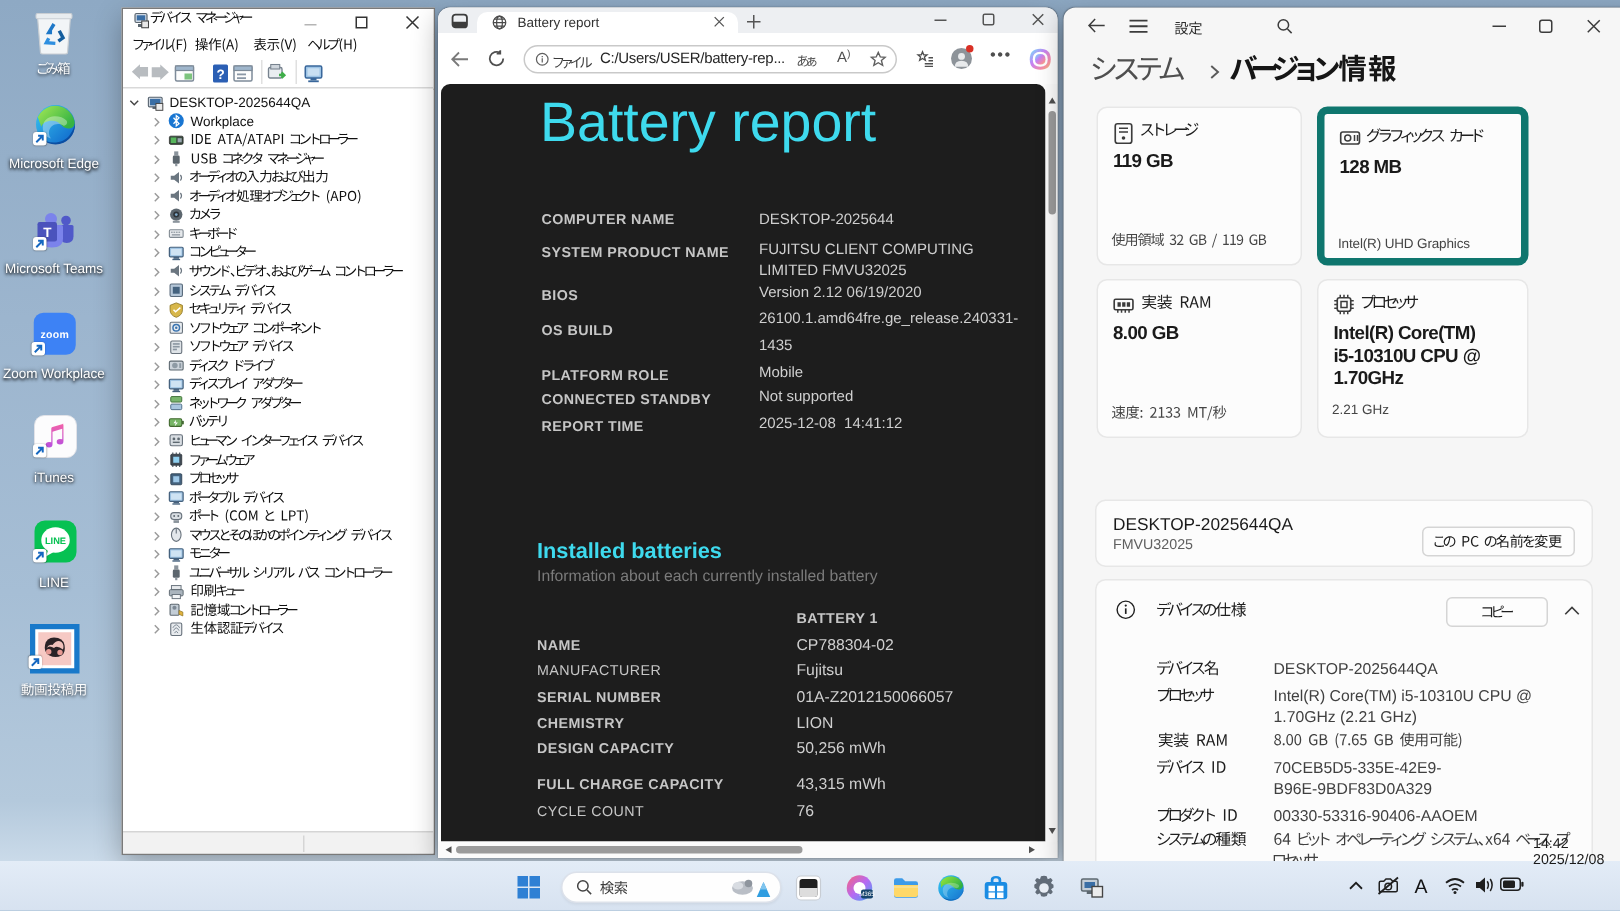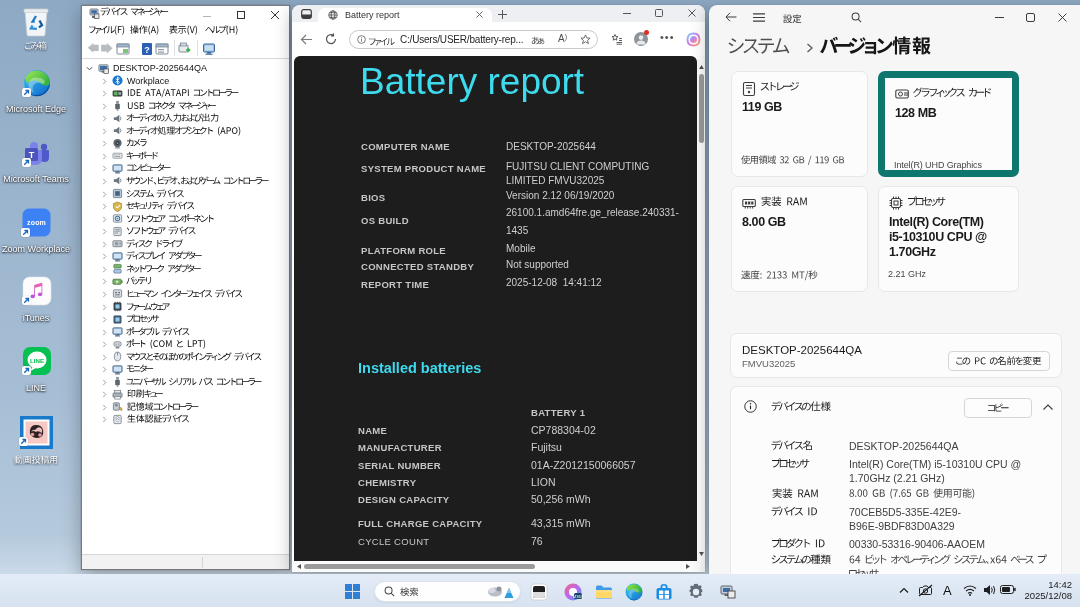--- a/index.html
+++ b/index.html
@@ -980,24 +980,25 @@
       <div class="ab" style="left:67px;top:159px;font-size:9.5px;font-weight:bold;color:#c6c6c6;letter-spacing:.3px;white-space:nowrap">OS BUILD</div>
       <div class="ab" style="left:212px;top:151px;font-size:10px;color:#cfcfcf;white-space:nowrap">26100.1.amd64fre.ge_release.240331-</div>
       <div class="ab" style="left:212px;top:169px;font-size:10px;color:#cfcfcf;white-space:nowrap">1435</div>
       <div class="ab" style="left:67px;top:189px;font-size:9.5px;font-weight:bold;color:#c6c6c6;letter-spacing:.3px;white-space:nowrap">PLATFORM ROLE</div>
       <div class="ab" style="left:212px;top:187px;font-size:10px;color:#cfcfcf;white-space:nowrap">Mobile</div>
       <div class="ab" style="left:67px;top:205px;font-size:9.5px;font-weight:bold;color:#c6c6c6;letter-spacing:.3px;white-space:nowrap">CONNECTED STANDBY</div>
       <div class="ab" style="left:212px;top:203px;font-size:10px;color:#cfcfcf;white-space:nowrap">Not supported</div>
       <div class="ab" style="left:67px;top:223px;font-size:9.5px;font-weight:bold;color:#c6c6c6;letter-spacing:.3px;white-space:nowrap">REPORT TIME</div>
       <div class="ab" style="left:212px;top:221px;font-size:10px;color:#cfcfcf;white-space:nowrap">2025-12-08&nbsp; 14:41:12</div>
       <div class="ab" style="left:64px;top:304px;font-size:14.5px;font-weight:bold;color:#3edaee">Installed batteries</div>
+      <div class="ab" style="left:64px;top:322px;font-size:10.5px;color:#7b7b7b">Information about each currently installed battery</div>
       <div class="ab" style="left:237px;top:351px;font-size:9.5px;font-weight:bold;color:#c6c6c6;letter-spacing:.3px">BATTERY 1</div>
       <div class="ab" style="left:64px;top:369px;font-size:9.5px;font-weight:bold;color:#c6c6c6;letter-spacing:.3px;white-space:nowrap">NAME</div>
       <div class="ab" style="left:237px;top:368px;font-size:10.5px;color:#cfcfcf;white-space:nowrap">CP788304-02</div>
-      <div class="ab" style="left:64px;top:386px;font-size:9.5px;font-weight:bold;color:#c6c6c6;letter-spacing:.3px;white-space:nowrap">MANUFACTURER</div>
+      <div class="ab" style="left:64px;top:386px;font-size:9.5px;font-weight:normal;color:#c6c6c6;letter-spacing:.3px;white-space:nowrap">MANUFACTURER</div>
       <div class="ab" style="left:237px;top:385px;font-size:10.5px;color:#cfcfcf;white-space:nowrap">Fujitsu</div>
       <div class="ab" style="left:64px;top:404px;font-size:9.5px;font-weight:bold;color:#c6c6c6;letter-spacing:.3px;white-space:nowrap">SERIAL NUMBER</div>
       <div class="ab" style="left:237px;top:403px;font-size:10.5px;color:#cfcfcf;white-space:nowrap">01A-Z2012150066057</div>
       <div class="ab" style="left:64px;top:421px;font-size:9.5px;font-weight:bold;color:#c6c6c6;letter-spacing:.3px;white-space:nowrap">CHEMISTRY</div>
       <div class="ab" style="left:237px;top:420px;font-size:10.5px;color:#cfcfcf;white-space:nowrap">LION</div>
       <div class="ab" style="left:64px;top:438px;font-size:9.5px;font-weight:bold;color:#c6c6c6;letter-spacing:.3px;white-space:nowrap">DESIGN CAPACITY</div>
       <div class="ab" style="left:237px;top:437px;font-size:10.5px;color:#cfcfcf;white-space:nowrap">50,256 mWh</div>
       <div class="ab" style="left:64px;top:462px;font-size:9.5px;font-weight:bold;color:#c6c6c6;letter-spacing:.3px;white-space:nowrap">FULL CHARGE CAPACITY</div>
       <div class="ab" style="left:237px;top:461px;font-size:10.5px;color:#cfcfcf;white-space:nowrap">43,315 mWh</div>
       <div class="ab" style="left:64px;top:480px;font-size:9.5px;font-weight:normal;color:#c6c6c6;letter-spacing:.3px;white-space:nowrap">CYCLE COUNT</div>
@@ -1096,21 +1097,21 @@
           <use href="#j45" x="6120"></use>
           <use href="#j36" x="7111"></use>
           <use href="#j123" x="7837"></use>
           <use href="#j123" x="8338"></use>
           <use href="#j124" x="8840"></use>
           <use href="#j122" x="9729"></use>
           <use href="#j45" x="10365"></use>
         </svg>
       </div>
     </div>
-    <div class="ab" style="left:169px;top:66px;width:141px;height:106px;background:#fcfcfc;border:7px solid #0f766e;border-radius:7px">
+    <div class="ab" style="left:169px;top:66px;width:141px;height:106px;background:#fcfcfc;border:5px solid #0f766e;border-radius:7px">
       <svg class="ab" style="left:10px;top:9px" width="14" height="15" viewBox="0 0 14 15">
         <rect x="0.8" y="3" width="12.5" height="8" rx="1.5" fill="none" stroke="#3c3c3c" stroke-width="1.1"></rect>
         <circle cx="5.5" cy="7" r="2" fill="none" stroke="#3c3c3c" stroke-width="1"></circle>
         <path d="M10 5 v4 M12 5 v4" stroke="#3c3c3c" stroke-width="1"></path>
       </svg>
       <div class="ab" style="left:29px;top:9px">
         <svg width="77.0" height="10.5" viewBox="0 0 7330 1000" fill="#1f1f1f">
           <use href="#j94" x="-135"></use>
           <use href="#j42" x="595"></use>
           <use href="#j17" x="1325"></use>
@@ -1445,21 +1446,21 @@
   </svg>
 <svg class="ab" style="left:983px;top:584px" width="13" height="12" viewBox="0 0 13 12">
 <path d="M1 4 h2.5 L7 1 V11 L3.5 8 H1 Z" fill="#1f1f1f"></path>
 <path d="M8.5 3.5 q1.5 2.5 0 5 M10.5 2 q2.5 4 0 8" stroke="#1f1f1f" stroke-width="1" fill="none"></path>
   </svg>
 <svg class="ab" style="left:1000px;top:585px" width="16" height="9" viewBox="0 0 16 9">
 <rect x="0.5" y="0.5" width="13" height="8" rx="2" fill="none" stroke="#1f1f1f" stroke-width="1"></rect>
 <rect x="2" y="2" width="8" height="5" rx="1" fill="#1f1f1f"></rect>
 <rect x="14.2" y="2.8" width="1.5" height="3.4" rx=".7" fill="#1f1f1f"></rect>
   </svg>
-<div class="ab" style="left:1022px;top:579px;width:50px;text-align:right;font-size:9.5px;color:#1a1a1a;line-height:11px">14:42<br>2025/12/08</div>
+<div class="ab" style="left:1022px;top:557px;width:50px;text-align:left;font-size:9.5px;color:#1a1a1a;line-height:11px">14:42<br>2025/12/08</div>
 <svg width="0" height="0" style="position:absolute">
     <defs>
       <path id="j0" d="M217 189L217 270C296 277 381 281 482 281C574 281 683 274 751 269L751 187C679 195 577 201 481 201C381 201 289 197 217 189ZM257 592L176 584C166 624 155 671 155 723C155 849 273 916 476 916C619 916 746 900 817 881L816 795C741 819 612 834 474 834C314 834 237 782 237 705C237 668 244 631 257 592ZM779 77L725 100C753 138 787 199 807 240L861 215C840 175 804 113 779 77ZM889 37L836 60C865 98 898 155 919 198L974 174C954 137 916 74 889 37Z"></path>
       <path id="j1" d="M848 366L767 357C769 385 768 419 767 449C765 473 763 498 758 524C678 486 585 454 484 443C526 350 570 248 598 203C606 191 615 181 624 170L574 129C561 134 543 138 524 140C482 143 351 150 298 150C278 150 249 149 223 147L227 228C251 226 279 223 301 222C347 219 469 214 509 212C478 274 440 361 405 440C208 445 72 558 72 705C72 789 128 842 202 842C254 842 292 824 328 773C366 717 415 599 454 511C558 520 656 556 740 603C708 711 636 818 478 885L544 940C689 868 766 773 807 643C846 669 881 696 911 722L948 636C916 613 875 586 827 559C838 501 844 437 848 366ZM374 510C339 588 301 681 265 728C244 754 228 763 205 763C173 763 145 739 145 695C145 609 228 521 374 510Z"></path>
       <path id="j2" d="M570 587L837 587L837 689L570 689ZM570 528L570 429L837 429L837 528ZM570 748L837 748L837 852L570 852ZM497 361L497 959L570 959L570 915L837 915L837 953L913 953L913 361ZM185 36C153 137 99 237 36 302C54 312 86 333 100 344C133 306 165 256 194 201L234 201C255 241 274 289 284 324L235 324L235 438L60 438L60 508L220 508C176 615 101 732 33 795C51 809 71 835 82 853C134 797 190 712 235 626L235 960L307 960L307 624C349 669 398 724 420 754L468 695C444 670 348 580 307 546L307 508L466 508L466 438L307 438L307 329L354 310C346 281 329 239 310 201L488 201L488 137L225 137C237 109 248 81 257 53ZM578 36C549 135 496 231 430 293C449 303 480 324 494 336C528 300 561 254 589 202L649 202C682 246 716 300 729 337L794 309C781 280 756 239 728 202L948 202L948 137L620 137C632 110 642 82 651 53Z"></path>
       <path id="j3" d="M655 53C655 129 655 203 653 274L534 274L534 343L651 343C642 532 616 695 529 814L529 810L328 831L328 751L525 751L525 693L328 693L328 632L523 632L523 333L328 333L328 270L542 270L542 211L328 211L328 137C401 129 470 120 524 108L487 50C383 74 201 92 53 99C60 115 68 139 71 155C130 153 195 149 259 144L259 211L42 211L42 270L259 270L259 333L72 333L72 632L259 632L259 693L69 693L69 751L259 751L259 838L42 858L52 924C165 912 321 894 474 876C461 888 446 900 431 911C449 923 475 948 486 965C665 832 710 611 723 343L865 343C855 709 843 842 819 872C810 885 800 887 784 887C765 887 720 887 671 883C683 903 691 934 693 955C740 957 787 958 816 954C846 951 866 943 883 916C917 874 927 734 938 311C938 302 938 274 938 274L725 274C727 203 728 129 728 53ZM134 507L259 507L259 580L134 580ZM328 507L459 507L459 580L328 580ZM134 385L259 385L259 457L134 457ZM328 385L459 385L459 457L328 457Z"></path>
       <path id="j4" d="M841 276L841 826L162 826L162 276L89 276L89 960L162 960L162 897L841 897L841 957L914 957L914 276ZM257 288L257 738L739 738L739 288L534 288L534 176L943 176L943 105L58 105L58 176L458 176L458 288ZM321 542L463 542L463 674L321 674ZM530 542L673 542L673 674L530 674ZM321 351L463 351L463 482L321 482ZM530 351L673 351L673 482L530 482Z"></path>
       <path id="j5" d="M478 80L478 180C478 250 461 335 362 398C376 408 403 437 412 452C523 379 549 270 549 182L549 150L737 150L737 320C737 391 754 410 818 410C831 410 878 410 892 410C948 410 966 379 972 256C953 251 923 240 908 228C906 331 903 346 884 346C874 346 837 346 829 346C812 346 808 342 808 320L808 80ZM801 541C767 618 717 683 656 736C597 682 551 616 521 541ZM418 473L418 541L506 541L451 558C486 645 535 720 596 781C517 835 424 872 328 894C342 910 360 941 368 961C471 934 569 892 653 832C728 891 819 934 925 960C936 940 958 909 975 893C874 871 787 834 714 783C797 709 861 613 899 490L851 470L837 473ZM191 40L191 238L45 238L45 308L191 308L191 531C131 549 75 566 32 577L57 654L191 608L191 872C191 886 185 890 172 891C159 891 117 891 72 890C82 910 92 941 95 959C162 960 203 957 229 946C255 934 265 914 265 871L265 582L377 543L367 478L265 509L265 308L377 308L377 238L265 238L265 40Z"></path>
       <path id="j6" d="M540 314L803 314L803 411L540 411ZM474 259L474 466L872 466L872 259ZM393 143L393 204L943 204L943 143L705 143L705 41L633 41L633 143ZM401 522L401 959L469 959L469 583L871 583L871 886C871 896 868 899 857 900C846 900 812 900 773 899C781 916 791 942 793 959C851 959 887 959 911 949C934 938 940 920 940 886L940 522ZM598 694L742 694L742 796L598 796ZM542 643L542 895L598 895L598 847L799 847L799 643ZM335 56C268 87 147 112 44 128C53 144 63 170 66 185C107 180 150 174 193 166L193 317L45 317L45 387L185 387C149 501 88 632 31 704C43 721 61 752 69 773C114 714 158 620 193 524L193 960L265 960L265 503C294 545 327 597 341 624L387 567C369 542 291 451 265 423L265 387L391 387L391 317L265 317L265 150C311 139 355 127 391 112Z"></path>
       <path id="j7" d="M153 110L153 473C153 614 143 791 32 916C49 925 79 950 90 965C167 880 201 765 216 653L467 653L467 951L543 951L543 653L813 653L813 858C813 876 806 882 786 883C767 884 699 885 629 882C639 902 651 935 655 954C749 955 807 954 841 942C875 930 887 907 887 858L887 110ZM227 182L467 182L467 343L227 343ZM813 182L813 343L543 343L543 182ZM227 414L467 414L467 582L223 582C226 544 227 507 227 473ZM813 414L813 582L543 582L543 414Z"></path>

